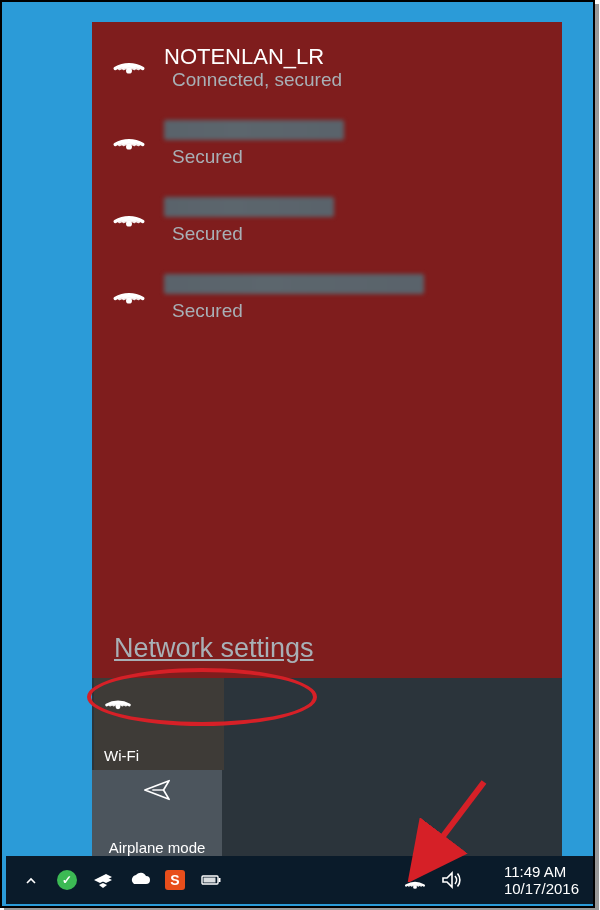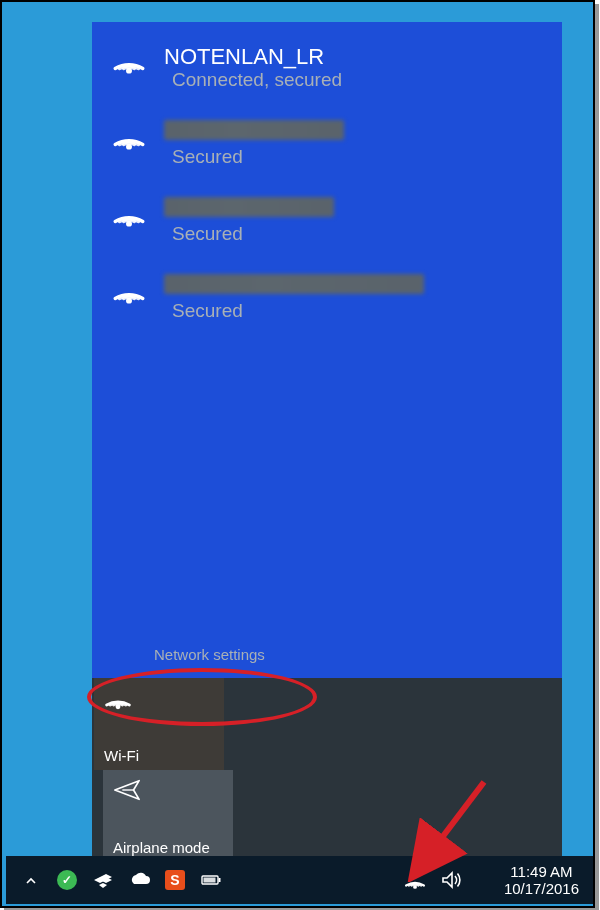--- a/index.html
+++ b/index.html
@@ -13,21 +13,21 @@
     width: 595px; height: 908px;
     background: #2b9bd8;
     border: 2px solid #000;
     box-shadow: 4px 4px 0 #999;
   }
 
   .flyout {
     position: absolute;
     left: 90px; top: 20px;
     width: 470px; height: 840px;
-    background: #1d4ed8;
+    background: #7f1d1d;
     display: flex;
     flex-direction: column;
   }
 
   .network-list { flex: 1; padding: 10px 0 0 0; }
   .net-item {
     display: flex;
     align-items: flex-start;
     padding: 12px 20px 16px 20px;
     cursor: pointer;
@@ -59,43 +59,43 @@
     font-size: 19px;
     line-height: 1.2;
     margin-left: 8px;
   }
 
   .settings-link {
     padding: 8px 22px 14px 22px;
   }
   .settings-link a {
     color: #a8b0b6;
-    font-size: 15px;
+    font-size: 27px;
+    text-decoration: underline;
     cursor: pointer;
-    margin-left: 40px;
   }
 
   .tiles {
     display: flex; gap: 0;
     padding: 0 0 0 0;
     background: #2b343b;
     flex-direction: column;
   }
   .tile {
     width: 130px; height: 92px;
     padding: 8px 10px 6px 10px;
     color: #fff;
     font-size: 15px;
     display: flex;
     flex-direction: column;
     justify-content: space-between;
     cursor: pointer;
   }
   .tile.wifi   { background: #3e3b37; margin-left:2px;}
-  .tile.air    { background: #4c555d; margin-left:11px;}
+  .tile.air    { background: #4c555d; margin-left:0;text-align:center;}
   .tile .tile-icon svg { width: 28px; height: 24px; color:#fff; }
   .tile-label { font-size: 15px; }
 
   
   .taskbar {
     position:absolute;
     left:4px; right:0; bottom:2px;
     height:48px;
     background:#0a1b2a;
     display:flex;
@@ -107,21 +107,21 @@
   .tray-left, .tray-right { display:flex; align-items:center; gap:14px; }
   .tray-icon { width:22px; height:22px; display:flex; align-items:center; justify-content:center; cursor:pointer;}
   .tray-icon svg { width:22px; height:22px; }
   .badge-icon {
     width:20px; height:20px; border-radius:50%;
     display:flex; align-items:center; justify-content:center;
     font-size:12px; font-weight:bold;
   }
   .badge-green { background:#3cba54; color:#fff;}
   .s-badge { width:20px;height:20px;background:#e84e1b;color:#fff;display:flex;align-items:center;justify-content:center;font-weight:bold;border-radius:3px;font-size:14px;}
-  .clock { text-align:center; font-size:15px; line-height:1.15; padding-right:6px; cursor:pointer;margin-left:28px;}
+  .clock { text-align:left; font-size:15px; line-height:1.15; padding-right:6px; cursor:pointer;margin-left:28px;}
   .clock div { white-space:nowrap; }
 
   
   .red-ellipse {
     position:absolute;
     border:4px solid #d62027;
     border-radius:50%;
     left: 85px; top: 666px;
     width: 230px; height: 58px;
     pointer-events:none;

